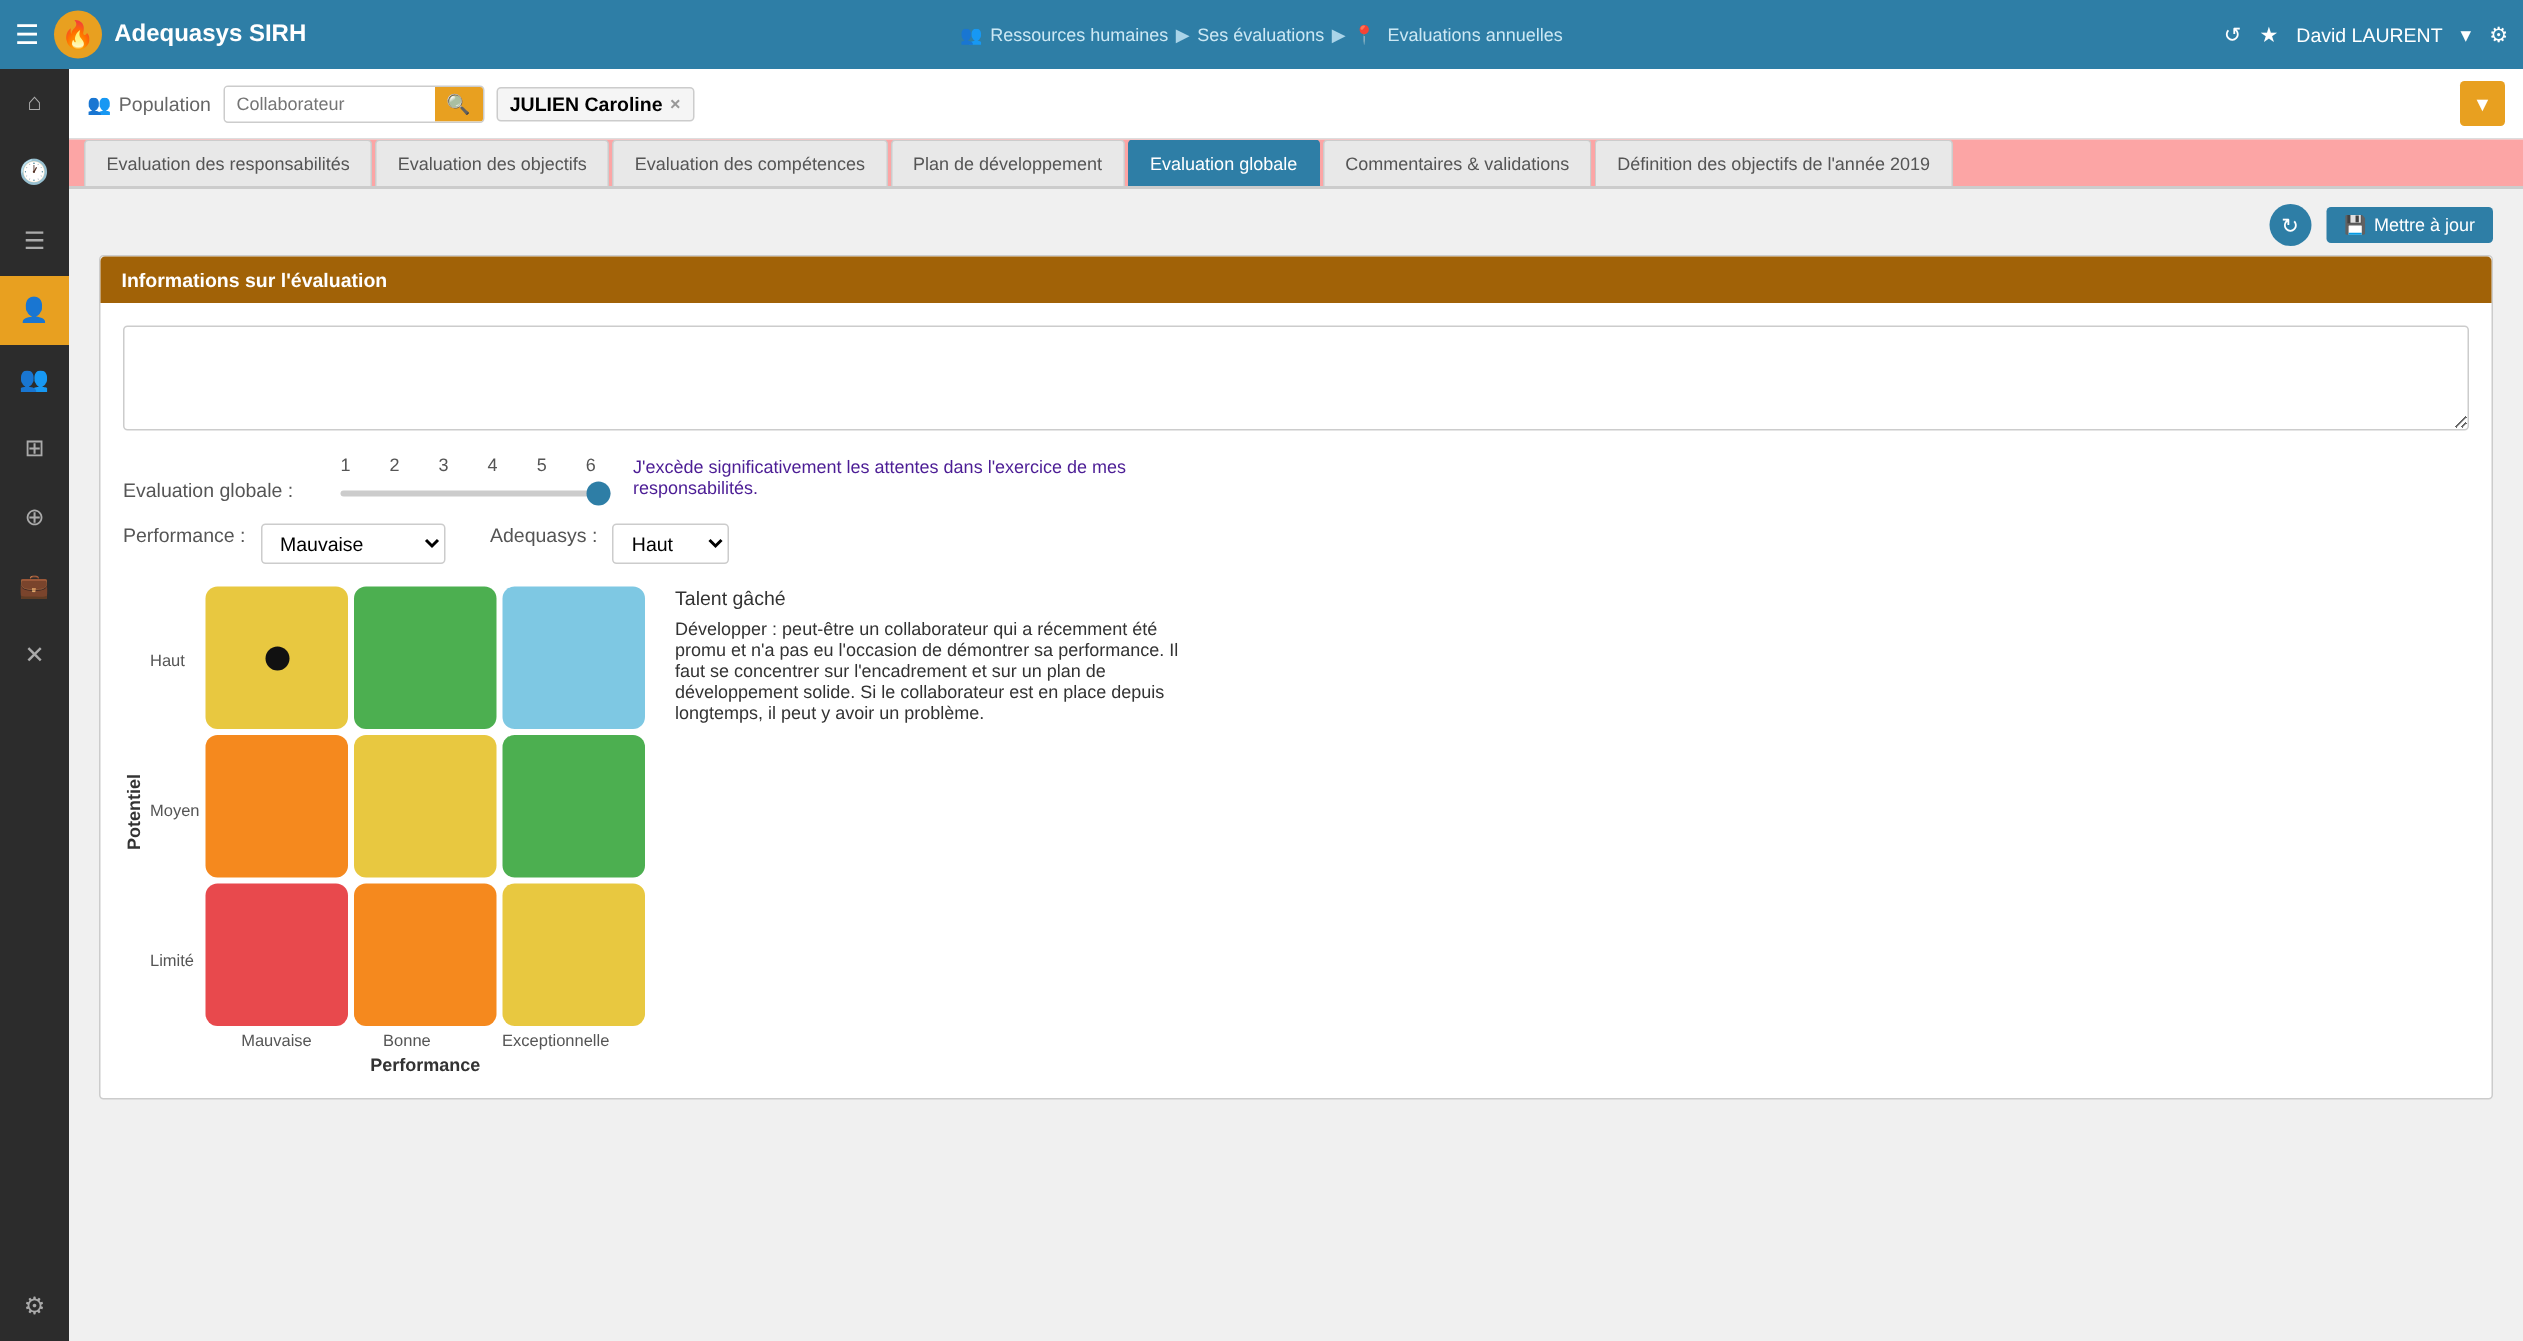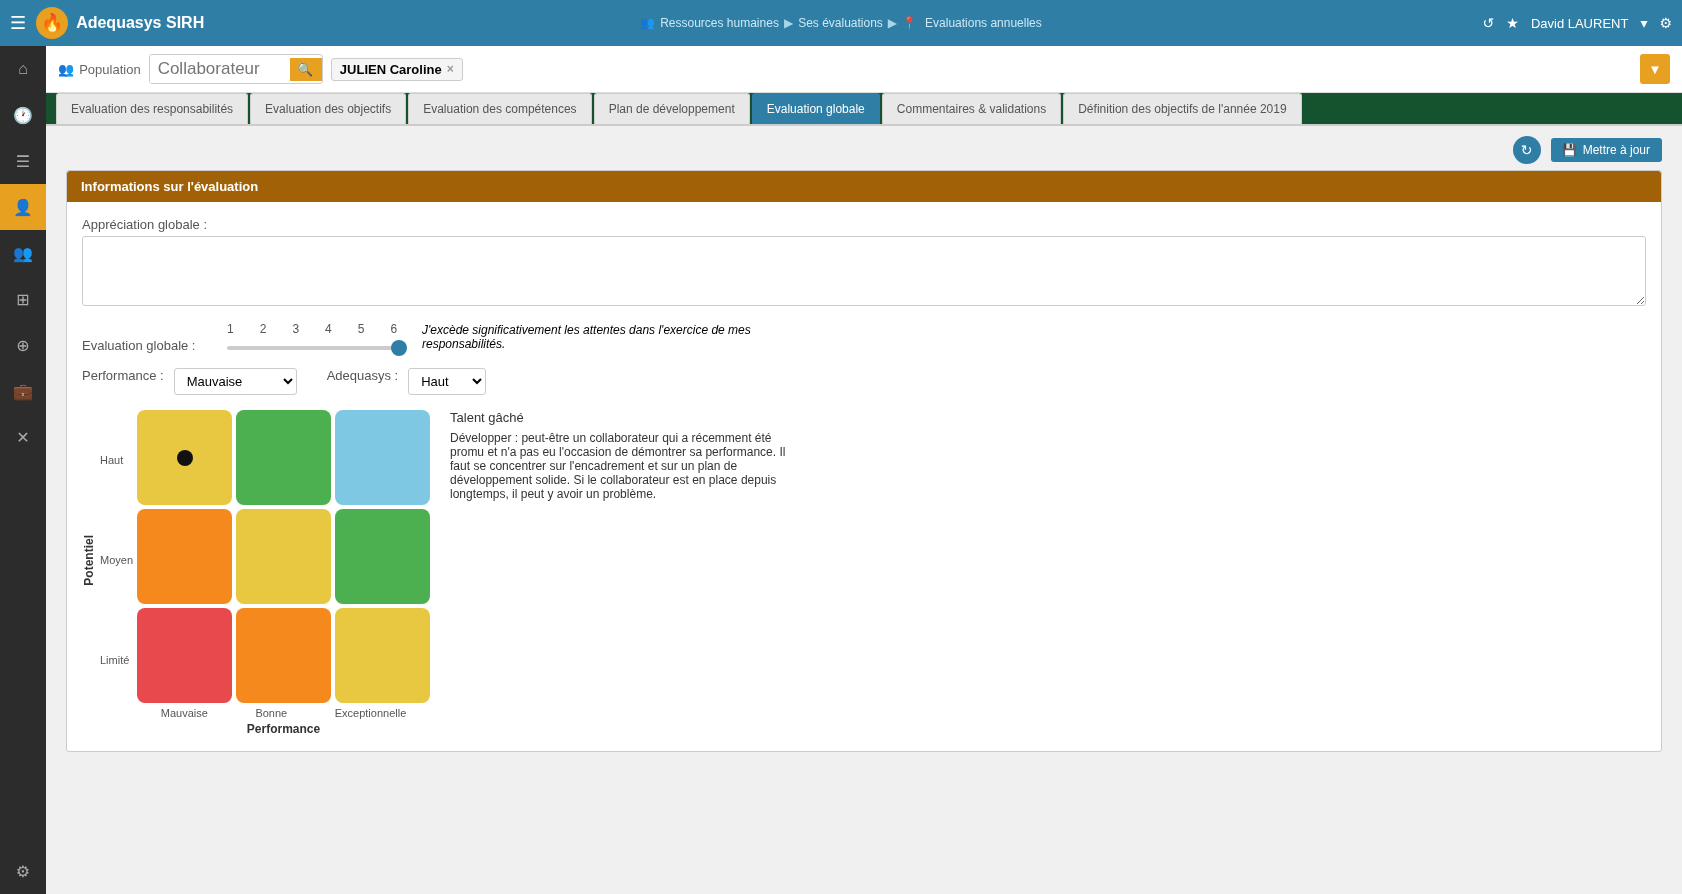--- a/index.html
+++ b/index.html
@@ -121,21 +121,21 @@
       display: flex;
       align-items: center;
       border: 1px solid #ccc;
       border-radius: 3px;
       overflow: hidden;
     }
     .search-input-wrap input {
       border: none;
       outline: none;
       padding: 4px 8px;
-      font-size: 17px;
+      font-size: 12px;
       width: 140px;
     }
     .search-btn {
       background: #e8a020;
       border: none;
       color: white;
       padding: 4px 8px;
       cursor: pointer;
       font-size: 13px;
     }
@@ -147,21 +147,21 @@
       display: flex;
       align-items: center;
       gap: 5px;
       font-size: 13px;
       font-weight: bold;
     }
     .tag .close { cursor: pointer; color: #999; font-size: 12px; }
 
     
     .tab-bar {
-      background: #14532d;
+      background: #fca5a5;
       display: flex;
       align-items: flex-end;
       padding: 0 10px;
       border-bottom: 2px solid #ccc;
       gap: 2px;
     }
     .tab {
       padding: 8px 14px;
       font-size: 12px;
       cursor: pointer;
@@ -274,22 +274,21 @@
     .custom-slider::-webkit-slider-thumb {
       -webkit-appearance: none;
       width: 16px;
       height: 16px;
       border-radius: 50%;
       background: #2e7ea6;
       cursor: pointer;
     }
     .slider-text {
       font-size: 12px;
-      color: #000000;
-      font-style: italic;
+      color: #4c1d95;
       max-width: 400px;
     }
 
     
     .perf-pot-row {
       display: flex;
       gap: 30px;
       margin-bottom: 15px;
     }
     .field-select-row {
@@ -461,21 +460,20 @@
         </button>
       </div>
 
       <div class="info-section">
         <div class="info-header">
           <span>Informations sur l'évaluation</span>
         </div>
         <div class="info-body">
 
           <div class="field-row">
-            <div class="field-label">Appréciation globale :</div>
             <textarea class="field-textarea" style=""></textarea>
           </div>
 
           <div class="slider-row">
             <span class="slider-label">Evaluation globale :</span>
             <div>
               <div class="slider-numbers">
                 <span>1</span>
                 <span>2</span>
                 <span>3</span>

